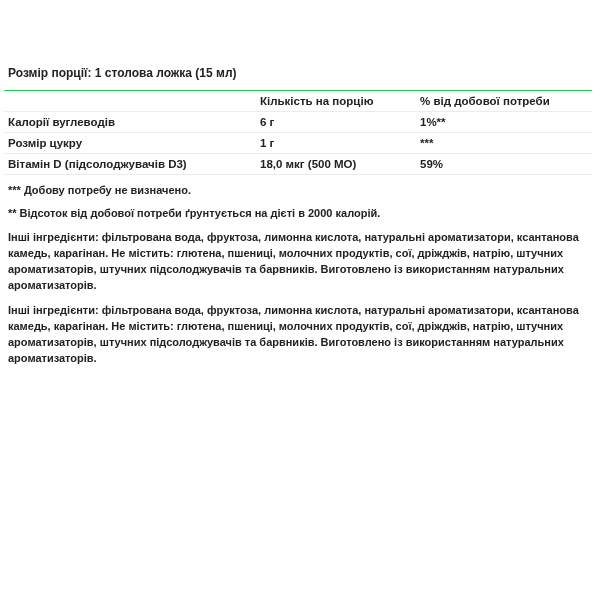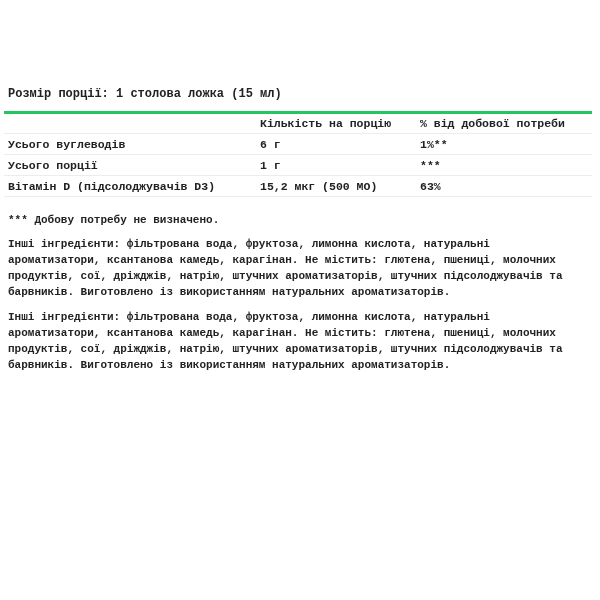--- a/index.html
+++ b/index.html
@@ -8,51 +8,50 @@
     background: #ffffff;
     overflow: hidden;
   }
   body {
     font-family: "Liberation Sans", "DejaVu Sans", sans-serif;
     color: #222222;
     font-weight: 700;
     -webkit-font-smoothing: antialiased;
   }
   .content {
-    padding: 87px 8px 0 8px;
-    font-family: Liberation Mono, monospace;
+    padding: 66px 8px 0 8px;
   }
   .top-line {
     font-size: 12px;
     line-height: 15px;
     margin-bottom: 9px;
   }
   table {
     border-collapse: collapse;
     width: 588px;
     margin-left: -4px;
     margin-top: 7px;
-    border-top: 3px solid #22c55e;
+    border-top: 1px solid #22c55e;
     font-size: 11.5px;
   }
   tr { border-bottom: 1px solid #ececec; }
   th, td {
     text-align: left;
     font-weight: 700;
     height: 21px;
     vertical-align: middle;
     padding: 0;
     white-space: nowrap;
   }
   th:first-child, td:first-child { padding-left: 4px; width: 256px; }
   th:nth-child(2), td:nth-child(2) { width: 160px; }
   .footnote {
     font-size: 11px;
     line-height: 13px;
-    margin-top: 17px;
+    margin-top: 9px;
   }
   .footnote-2 { margin-top: 10px; }
   .ingredients {
     font-size: 11px;
     line-height: 16px;
     margin-top: 9px;
     max-width: 572px;
   }
 </style>
 </head>
@@ -65,35 +64,36 @@
   <table>
     <thead>
       <tr>
         <th></th>
         <th>Кількість на порцію</th>
         <th>% від добової потреби</th>
       </tr>
     </thead>
     <tbody>
       <tr>
-        <td>Усього вуглеводів</td>
+        <td>Калорії вуглеводів</td>
         <td>6 г</td>
         <td>1%**</td>
       </tr>
       <tr>
-        <td>Усього порції</td>
+        <td>Розмір цукру</td>
         <td>1 г</td>
         <td>***</td>
       </tr>
       <tr>
         <td>Вітамін D (підсолоджувачів D3)</td>
-        <td>15,2 мкг (500 МО)</td>
-        <td>63%</td>
+        <td>18,0 мкг (500 МО)</td>
+        <td>59%</td>
       </tr>
     </tbody>
   </table>
 
   <p class="footnote">*** Добову потребу не визначено.</p>
+  <p class="footnote footnote-2">** Відсоток від добової потреби ґрунтується на дієті в 2000 калорій.</p>
 
   <p class="ingredients">Інші інгредієнти: фільтрована вода, фруктоза, лимонна кислота, натуральні ароматизатори, ксантанова камедь, карагінан. Не містить: глютена, пшениці, молочних продуктів, сої, дріжджів, натрію, штучних ароматизаторів, штучних підсолоджувачів та барвників. Виготовлено із використанням натуральних ароматизаторів.</p>
   <p class="ingredients">Інші інгредієнти: фільтрована вода, фруктоза, лимонна кислота, натуральні ароматизатори, ксантанова камедь, карагінан. Не містить: глютена, пшениці, молочних продуктів, сої, дріжджів, натрію, штучних ароматизаторів, штучних підсолоджувачів та барвників. Виготовлено із використанням натуральних ароматизаторів.</p>
 
 </div>
 
 </body></html>

